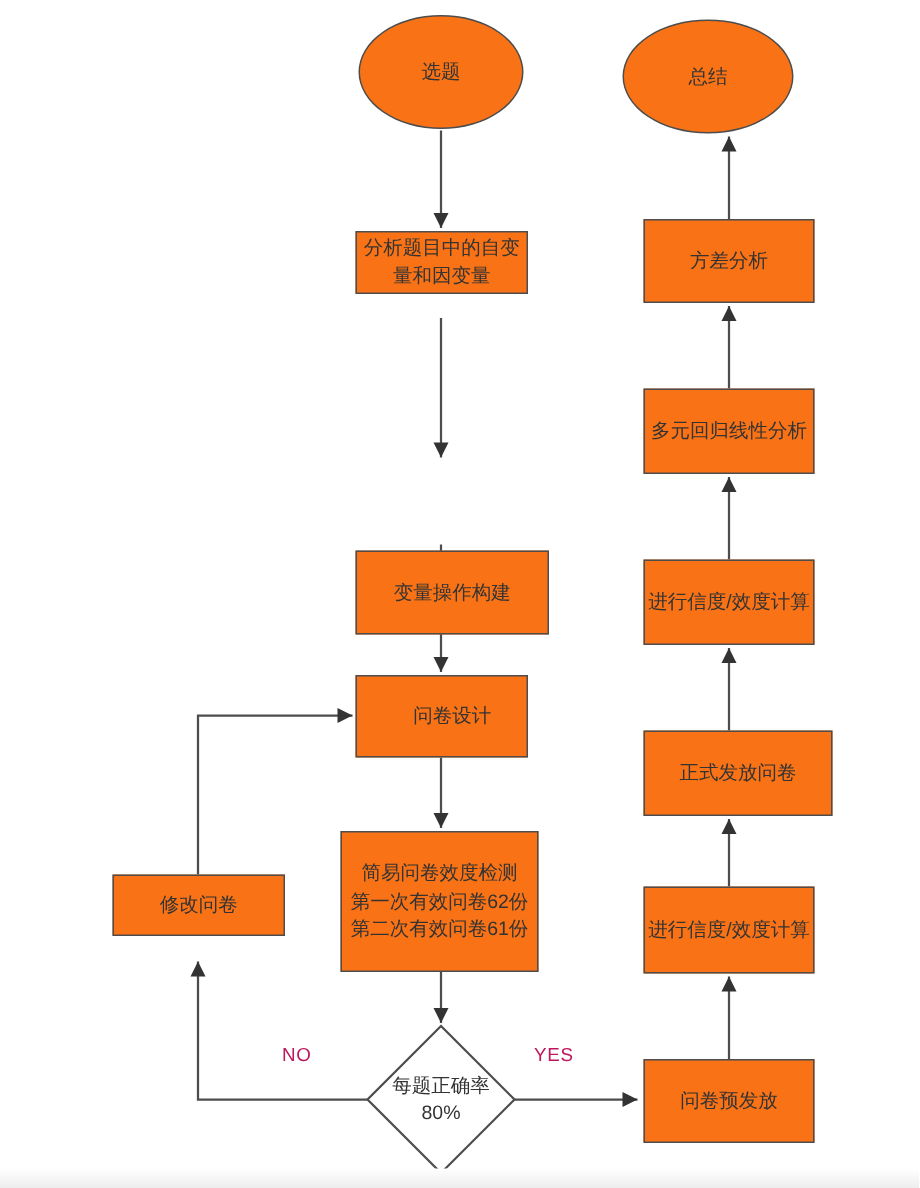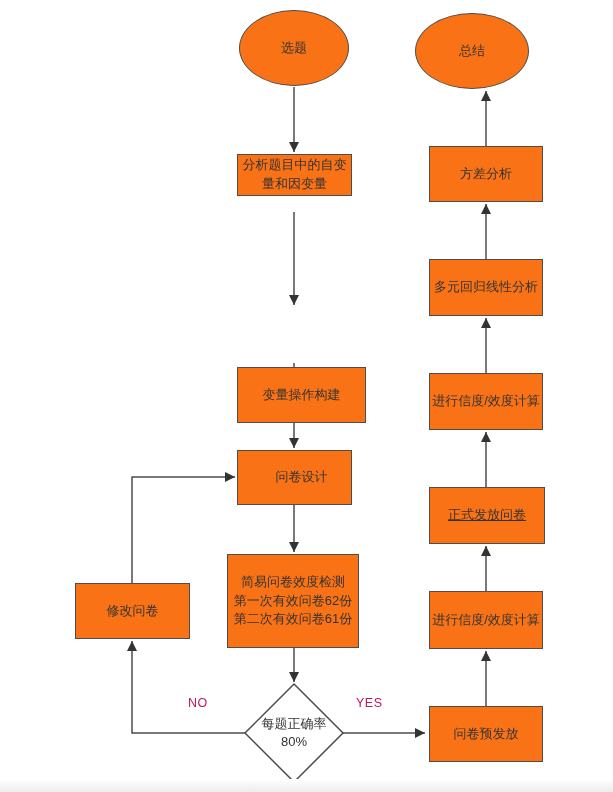--- a/index.html
+++ b/index.html
@@ -113,36 +113,36 @@
     <span>简易问卷效度检测
 第一次有效问卷62份
 第二次有效问卷61份</span>
   </div>
 
   <div class="plain" style="left:244px; top:684px; width:100px; height:98px;">
     <span>每题正确率
 80%</span>
   </div>
 
-  <div class="node" style="left:75px; top:583px; width:115px; height:56px;">
+  <div class="node" style="left:75px; top:583px; width:115px; height:41px;">
     <span>修改问卷</span>
   </div>
 
   <div class="edge-label" style="left:188px; top:696px;">NO</div>
   <div class="edge-label" style="left:356px; top:696px;">YES</div>
 
   <div class="node" style="left:429px; top:706px; width:114px; height:56px;">
     <span>问卷预发放</span>
   </div>
 
   <div class="node" style="left:429px; top:591px; width:114px; height:58px;">
     <span>进行信度/效度计算</span>
   </div>
 
-  <div class="node" style="left:429px; top:487px; width:116px; height:57px;text-decoration:underline;">
+  <div class="node" style="left:429px; top:487px; width:126px; height:57px;">
     <span>正式发放问卷</span>
   </div>
 
   <div class="node" style="left:429px; top:373px; width:114px; height:57px;">
     <span>进行信度/效度计算</span>
   </div>
 
   <div class="node" style="left:429px; top:146px; width:114px; height:56px;">
     <span>方差分析</span>
   </div>

